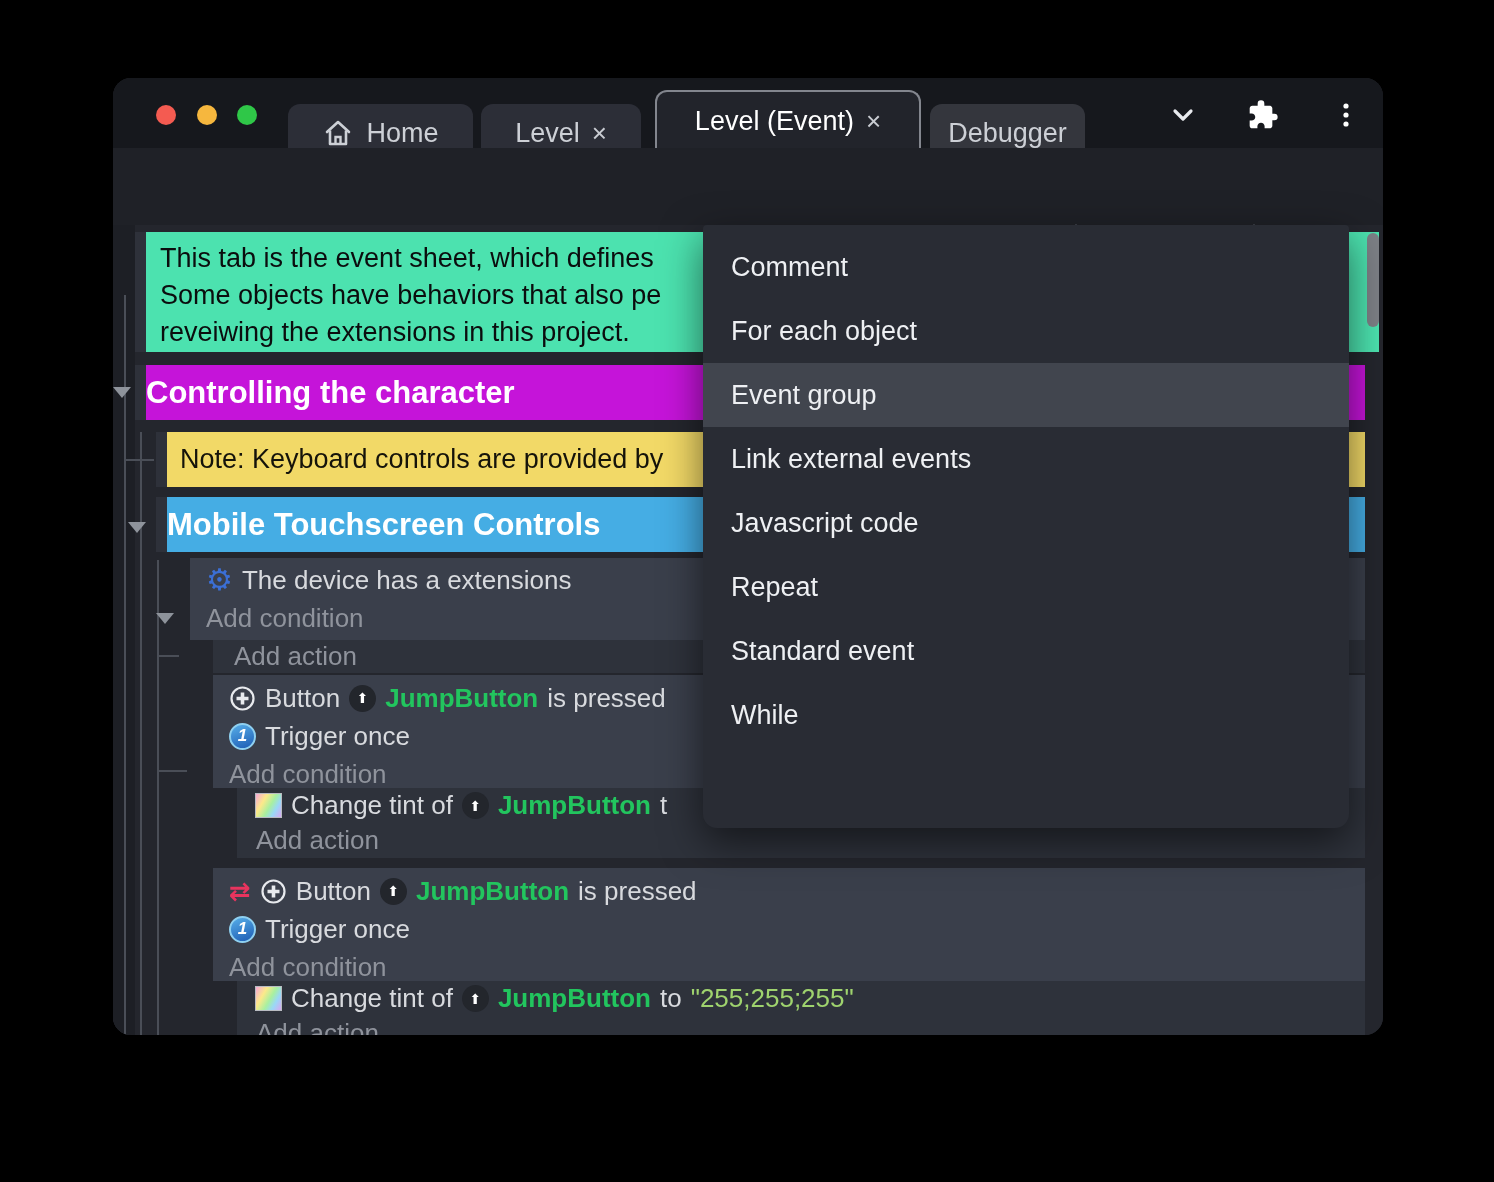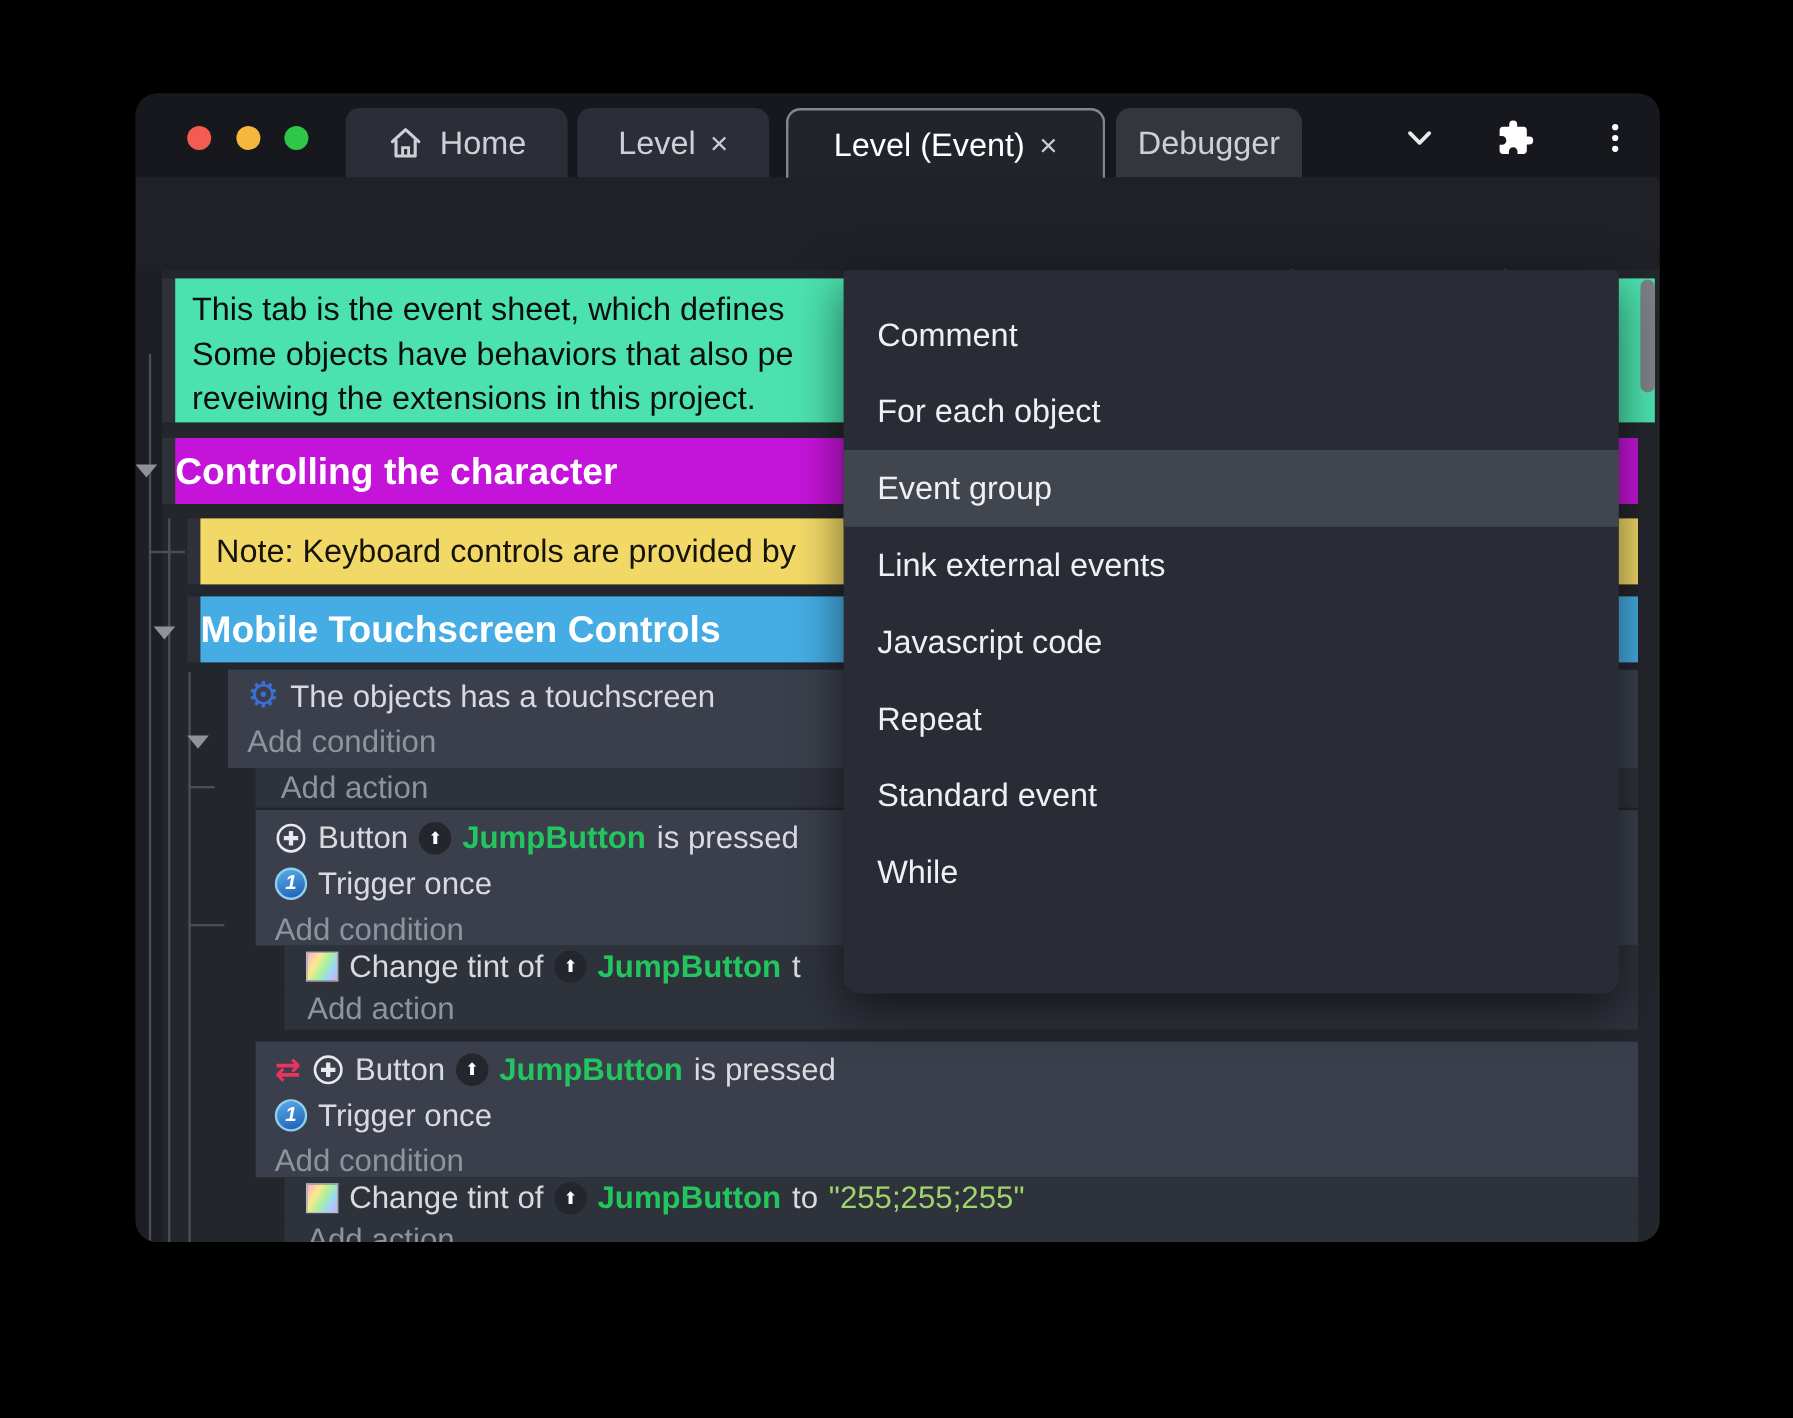--- a/index.html
+++ b/index.html
@@ -6,21 +6,21 @@
   .canvas{position:relative;width:1494px;height:1182px;background:#000;overflow:hidden;
           font-family:"Liberation Sans","DejaVu Sans",sans-serif;}
   .window{position:absolute;left:113px;top:78px;width:1270px;height:957px;
           background:#24262d;border-radius:18px;overflow:hidden;
           box-shadow:0 30px 80px rgba(0,0,0,.8);}
   
   .tabbar{position:absolute;left:0;top:0;width:1270px;height:70px;background:#16181d;}
   .light{position:absolute;top:27px;width:20px;height:20px;border-radius:50%;}
   .tab{position:absolute;top:12px;height:58px;border-radius:12px 12px 0 0;display:flex;
        align-items:center;justify-content:center;gap:12px;font-size:27px;color:#cdd0d6;}
-  .tab.inactive{background:#2c2e37;}
+  .tab.inactive{background:#2c2e37;margin-top:14px;}
   .tab.active{background:#22242b;border:2px solid #83868e;border-bottom:none;color:#fff;height:58px;}
   .tab .x{font-size:26px;color:#c9ccd2;line-height:1;}
   .winicon{position:absolute;top:17px;width:40px;height:40px;display:flex;align-items:center;justify-content:center;}
   
   .toolbar{position:absolute;left:0;top:70px;width:1270px;height:77px;background:#1f2127;}
   .tbicon{position:absolute;top:87px;width:44px;height:44px;display:flex;align-items:center;justify-content:center;}
   .tbsep{position:absolute;top:76px;width:2px;height:64px;background:#3a3d45;}
   .pill{position:absolute;left:440px;top:84px;width:144px;height:54px;border:2px solid #7f828a;
         border-radius:27px;display:flex;align-items:center;}
   .pill .half{flex:1;display:flex;align-items:center;justify-content:center;height:100%;}
@@ -52,21 +52,21 @@
   .trig1{display:inline-flex;width:27px;height:27px;border-radius:50%;flex:0 0 auto;
          background:linear-gradient(160deg,#57aee8,#1d5cb4);border:2px solid #8fd0f0;box-sizing:border-box;
          align-items:center;justify-content:center;color:#fff;font-size:17px;font-weight:bold;font-style:italic;}
   .gear{color:#3b6fd6;font-size:30px;line-height:1;}
   .rainbow{display:inline-block;width:27px;height:25px;border:1.5px solid #b9bcc2;box-sizing:border-box;flex:0 0 auto;
            background:linear-gradient(120deg,#f7a8d8 0%,#fce98a 30%,#a8f0a0 55%,#9ad8f7 75%,#d8a8f0 100%);}
   .invert{color:#e8345e;font-size:26px;font-weight:bold;line-height:1;}
   .scrollthumb{position:absolute;left:1254px;top:8px;width:12px;height:94px;border-radius:6px;background:#7d8086;}
   
   .menu{position:absolute;left:590px;top:147px;width:646px;height:603px;background:#292c34;
-        border-radius:4px 4px 14px 14px;box-shadow:0 14px 40px rgba(0,0,0,.55);padding-top:22px;box-sizing:border-box;z-index:50;}
+        border-radius:4px 4px 14px 14px;box-shadow:0 14px 40px rgba(0,0,0,.55);padding-top:10px;box-sizing:border-box;z-index:50;}
   .mi{height:64px;display:flex;align-items:center;padding-left:28px;font-size:27px;color:#eef0f3;}
   .mi.hl{background:#41454e;}
   svg{display:block;}
 </style>
 </head>
 <body>
 
 <div class="canvas">
  <div class="window">
 
@@ -249,21 +249,21 @@
     </div>
 
     <div class="handle" style="left:43px;top:272px;height:55px"></div>
     <div class="blockbar" style="left:54px;top:272px;width:1198px;height:55px;background:#45ade4">
       <span class="grouptitle">Mobile Touchscreen Controls</span>
     </div>
 
     <div class="evblock" style="left:77px;top:333px;width:1175px;height:82px">
       <div class="row" style="margin-top:3px">
         <span class="gear">⚙</span>
-        <span>The objects has a touchscreen</span>
+        <span>The device has a extensions</span>
       </div>
       <div class="row addlink">
         <span>Add condition</span>
       </div>
     </div>
 
     <div class="subrow" style="left:100px;top:415px;width:1152px;height:33px">
       <span class="addlink" style="font-size:26px;padding-left:21px">Add action</span>
     </div>
 

